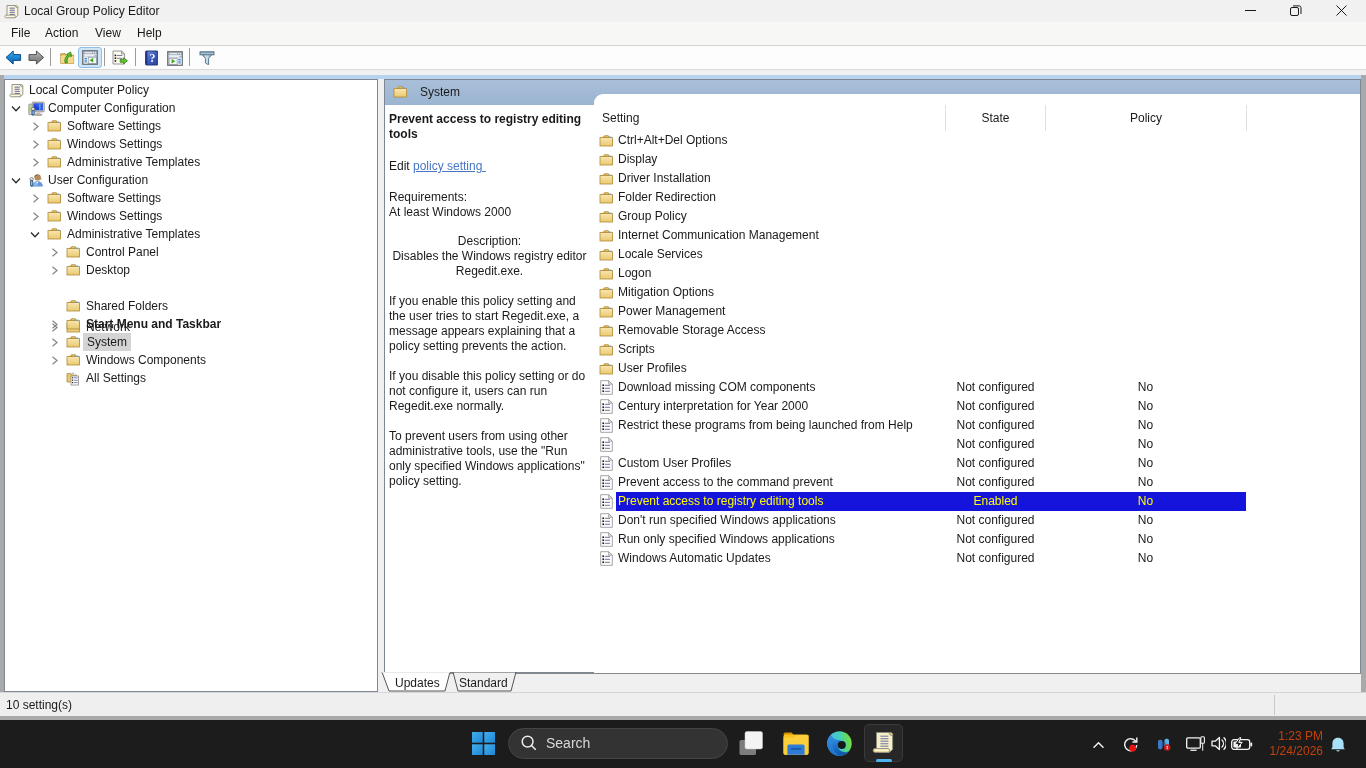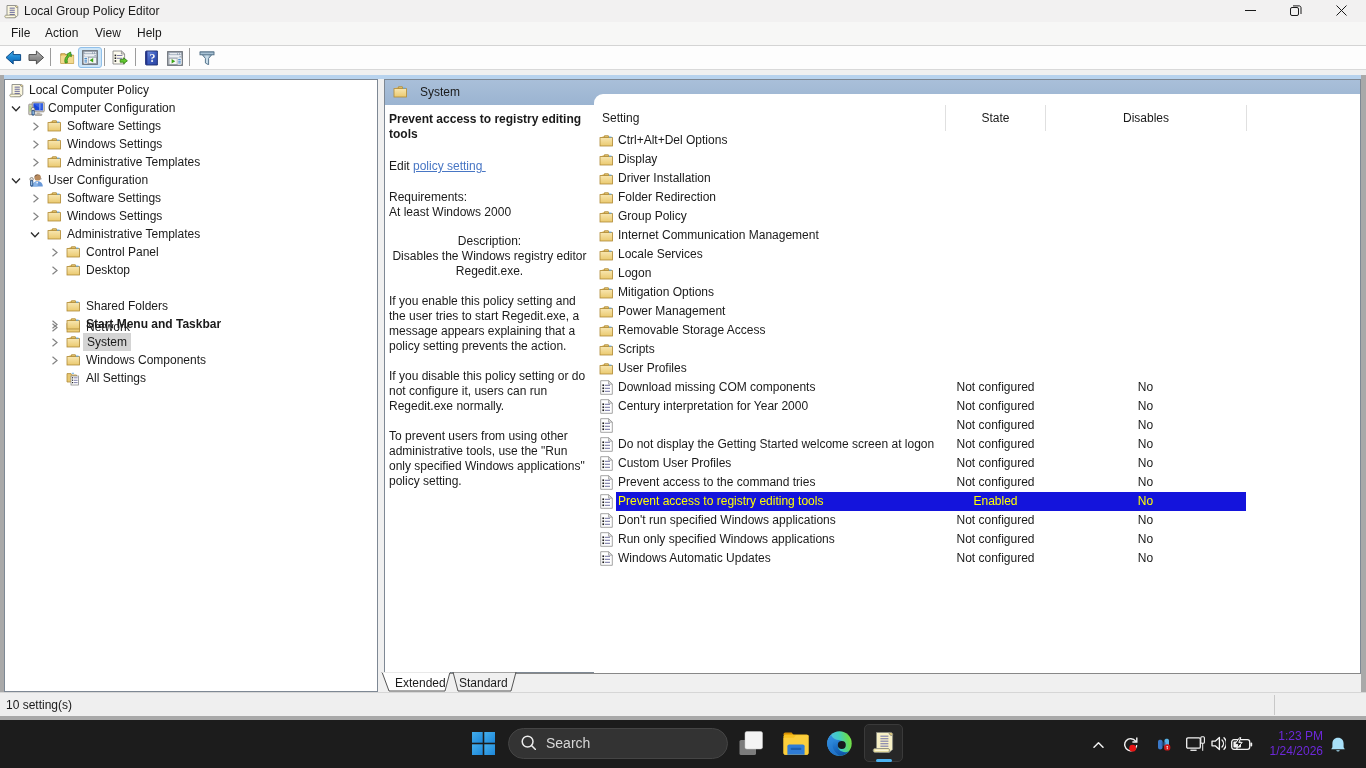--- a/index.html
+++ b/index.html
@@ -539,21 +539,21 @@
 <div class="a" style="left:420px;top:80px;height:25px;line-height:25px;">System</div>
 <div class="dp" style="left:389px;top:112px;"><b>Prevent access to registry editing tools</b></div>
 <div class="dp" style="left:389px;top:159px;">Edit <span style="color:#4876c4;text-decoration:underline;">policy setting&nbsp;</span></div>
 <div class="dp" style="left:389px;top:190px;">Requirements:<br>At least Windows 2000</div>
 <div class="dp" style="left:389px;top:234px;text-align:center;">Description:<br>Disables the Windows registry editor Regedit.exe.</div>
 <div class="dp" style="left:389px;top:294px;">If you enable this policy setting and the user tries to start Regedit.exe, a message appears explaining that a policy setting prevents the action.</div>
 <div class="dp" style="left:389px;top:369px;">If you disable this policy setting or do not configure it, users can run Regedit.exe normally.</div>
 <div class="dp" style="left:389px;top:429px;">To prevent users from using other administrative tools, use the "Run only specified Windows applications" policy setting.</div>
 <div class="a" style="left:602px;top:106px;width:340px;height:25px;line-height:25px;">Setting</div>
 <div class="a" style="left:945px;top:106px;width:101px;height:25px;line-height:25px;text-align:center;">State</div>
-<div class="a" style="left:1046px;top:106px;width:200px;height:25px;line-height:25px;text-align:center;">Disables</div>
+<div class="a" style="left:1046px;top:106px;width:200px;height:25px;line-height:25px;text-align:center;">Policy</div>
 <div class="a" style="left:945px;top:105px;width:1px;height:26px;background:#e0e0e0;"></div>
 <div class="a" style="left:1045px;top:105px;width:1px;height:26px;background:#e0e0e0;"></div>
 <div class="a" style="left:1246px;top:105px;width:1px;height:26px;background:#e0e0e0;"></div>
 <div class="lrow" style="left:599px;top:131px;width:760px;">
     <div class="a" style="left:0px;top:3px;">
       <svg width="14" height="13" viewBox="0 0 14 13" style="">
         <defs>
           <linearGradient id="fg" x1="0" y1="0" x2="0" y2="1">
             <stop offset="0" stop-color="#f8e6b0"></stop>
             <stop offset="1" stop-color="#eac96e"></stop>
@@ -811,37 +811,37 @@
         <path d="M0.7 0.7 L8.6 0.7 L12.3 4.2 L12.3 14.3 L0.7 14.3 Z" fill="#fff" stroke="#9a9a9a" stroke-width="0.9"></path>
         <path d="M8.6 0.7 L8.6 4.2 L12.3 4.2 Z" fill="#e8e8e8" stroke="#9a9a9a" stroke-width="0.8"></path>
         <rect x="2.4" y="4.4" width="1.7" height="1.7" fill="#1a1a1a"></rect>
         <rect x="5" y="4.8" width="5" height="1" fill="#7070a0"></rect>
         <rect x="2.4" y="7.4" width="1.7" height="1.7" fill="#1a1a1a"></rect>
         <rect x="5" y="7.8" width="5" height="1" fill="#7070a0"></rect>
         <rect x="2.4" y="10.4" width="1.7" height="1.7" fill="#1a1a1a"></rect>
         <rect x="5" y="10.8" width="5" height="1" fill="#7070a0"></rect>
       </svg>
     </div>
+    <div class="a" style="left:19px;top:0;">Restrict these programs from being launched from Help</div>
     <div class="st" style="">Not configured</div>
     <div class="cm" style="">No</div>
   </div>
 <div class="lrow" style="left:599px;top:435px;width:761px;">
     <div class="a" style="left:1px;top:2px;">
       <svg width="13" height="15" viewBox="0 0 13 15" style="">
         <path d="M0.7 0.7 L8.6 0.7 L12.3 4.2 L12.3 14.3 L0.7 14.3 Z" fill="#fff" stroke="#9a9a9a" stroke-width="0.9"></path>
         <path d="M8.6 0.7 L8.6 4.2 L12.3 4.2 Z" fill="#e8e8e8" stroke="#9a9a9a" stroke-width="0.8"></path>
         <rect x="2.4" y="4.4" width="1.7" height="1.7" fill="#1a1a1a"></rect>
         <rect x="5" y="4.8" width="5" height="1" fill="#7070a0"></rect>
         <rect x="2.4" y="7.4" width="1.7" height="1.7" fill="#1a1a1a"></rect>
         <rect x="5" y="7.8" width="5" height="1" fill="#7070a0"></rect>
         <rect x="2.4" y="10.4" width="1.7" height="1.7" fill="#1a1a1a"></rect>
         <rect x="5" y="10.8" width="5" height="1" fill="#7070a0"></rect>
       </svg>
     </div>
-    <div class="a" style="left:19px;top:0;">Do not display the Getting Started welcome screen at logon</div>
     <div class="st" style="">Not configured</div>
     <div class="cm" style="">No</div>
   </div>
 <div class="lrow" style="left:599px;top:454px;width:761px;">
     <div class="a" style="left:1px;top:2px;">
       <svg width="13" height="15" viewBox="0 0 13 15" style="">
         <path d="M0.7 0.7 L8.6 0.7 L12.3 4.2 L12.3 14.3 L0.7 14.3 Z" fill="#fff" stroke="#9a9a9a" stroke-width="0.9"></path>
         <path d="M8.6 0.7 L8.6 4.2 L12.3 4.2 Z" fill="#e8e8e8" stroke="#9a9a9a" stroke-width="0.8"></path>
         <rect x="2.4" y="4.4" width="1.7" height="1.7" fill="#1a1a1a"></rect>
         <rect x="5" y="4.8" width="5" height="1" fill="#7070a0"></rect>
@@ -861,21 +861,21 @@
         <path d="M0.7 0.7 L8.6 0.7 L12.3 4.2 L12.3 14.3 L0.7 14.3 Z" fill="#fff" stroke="#9a9a9a" stroke-width="0.9"></path>
         <path d="M8.6 0.7 L8.6 4.2 L12.3 4.2 Z" fill="#e8e8e8" stroke="#9a9a9a" stroke-width="0.8"></path>
         <rect x="2.4" y="4.4" width="1.7" height="1.7" fill="#1a1a1a"></rect>
         <rect x="5" y="4.8" width="5" height="1" fill="#7070a0"></rect>
         <rect x="2.4" y="7.4" width="1.7" height="1.7" fill="#1a1a1a"></rect>
         <rect x="5" y="7.8" width="5" height="1" fill="#7070a0"></rect>
         <rect x="2.4" y="10.4" width="1.7" height="1.7" fill="#1a1a1a"></rect>
         <rect x="5" y="10.8" width="5" height="1" fill="#7070a0"></rect>
       </svg>
     </div>
-    <div class="a" style="left:19px;top:0;">Prevent access to the command tries</div>
+    <div class="a" style="left:19px;top:0;">Prevent access to the command prevent</div>
     <div class="st" style="">Not configured</div>
     <div class="cm" style="">No</div>
   </div>
 <div class="lrow" style="left:599px;top:492px;width:761px;">
     <div class="a" style="left:17px;top:0px;width:630px;height:19px;background:#1414dc;"></div>
     <div class="a" style="left:1px;top:2px;">
       <svg width="13" height="15" viewBox="0 0 13 15" style="">
         <path d="M0.7 0.7 L8.6 0.7 L12.3 4.2 L12.3 14.3 L0.7 14.3 Z" fill="#fff" stroke="#9a9a9a" stroke-width="0.9"></path>
         <path d="M8.6 0.7 L8.6 4.2 L12.3 4.2 Z" fill="#e8e8e8" stroke="#9a9a9a" stroke-width="0.8"></path>
         <rect x="2.4" y="4.4" width="1.7" height="1.7" fill="#1a1a1a"></rect>
@@ -941,21 +941,21 @@
     <div class="st" style="">Not configured</div>
     <div class="cm" style="">No</div>
   </div>
 <div class="a" style="left:385px;top:673px;width:976px;height:19px;background:#f0f0f0;"></div>
 <div class="a" style="left:385px;top:672px;width:63px;height:1.6px;background:#ffffff;"></div>
 <div class="a" style="left:450px;top:672.5px;width:911px;height:1px;background:#888;"></div>
 <svg width="70" height="20" viewBox="0 0 70 20" style="position:absolute;left:381px;top:672px;">
     <path d="M1 0 L69 0 L64 19 L8 19 Z" fill="#ffffff" stroke="#555" stroke-width="1" stroke-linejoin="miter"></path>
     <path d="M1 0 L69 0" stroke="#fff" stroke-width="1.6"></path>
   </svg>
-<div class="a" style="left:395px;top:676px;font-size:12px;">Extended</div>
+<div class="a" style="left:395px;top:676px;font-size:12px;">Updates</div>
 <svg width="68" height="20" viewBox="0 0 68 20" style="position:absolute;left:449px;top:672px;">
     <path d="M4 0 L67 0 L62 19 L9 19 Z" fill="#f0f0f0" stroke="#555" stroke-width="1"></path>
   </svg>
 <div class="a" style="left:459px;top:676px;font-size:12px;">Standard</div>
 <div class="a" style="left:0;top:692px;width:1366px;height:24px;background:#efefef;border-top:1px solid #d6d6d6;"></div>
 <div class="a" style="left:1274px;top:695px;width:1px;height:20px;background:#c8c8c8;"></div>
 <div class="a" style="left:6px;top:698px;">10 setting(s)</div>
 <div class="a" style="left:0;top:720px;width:1366px;height:48px;background:#1c1c1c;"></div>
 <div class="a" style="left:472px;top:732px;">
     <svg width="23" height="23" viewBox="0 0 23 23" style="">
@@ -1071,18 +1071,18 @@
     </svg>
   </div>
 <div class="a" style="left:1231px;top:736px;">
     <svg width="22" height="15" viewBox="0 0 22 15" style="">
       <rect x="0.7" y="3.7" width="18" height="9.6" rx="2.2" fill="none" stroke="#f4f4f4" stroke-width="1.3"></rect>
       <rect x="19.4" y="6.6" width="1.8" height="3.8" rx="0.9" fill="#f4f4f4"></rect>
       <rect x="2.4" y="5.4" width="7.6" height="6.2" rx="1" fill="#f4f4f4"></rect>
       <path d="M8.6 1.6 L3.6 8.4 L6.8 8.4 L5.8 12.8 L11.2 6.4 L7.8 6.4 L9.8 1.6 Z" fill="#1c1c1c" stroke="#f4f4f4" stroke-width="1" stroke-linejoin="round"></path>
     </svg>
   </div>
-<div class="a" style="right:43px;top:729px;text-align:right;color:#6d28d9;line-height:15px;">1:23 PM<br>1/24/2026</div>
+<div class="a" style="right:43px;top:729px;text-align:right;color:#c2410c;line-height:15px;">1:23 PM<br>1/24/2026</div>
 <div class="a" style="left:1331px;top:737px;">
     <svg width="14" height="15" viewBox="0 0 14 15" style="">
       <path d="M7 0.8 C10.6 0.8 12.6 3.4 12.6 6.6 L12.6 10.2 L13.8 12.2 L0.2 12.2 L1.4 10.2 L1.4 6.6 C1.4 3.4 3.4 0.8 7 0.8 Z" fill="#a8e0f8"></path>
       <path d="M5.2 13.2 A1.9 1.9 0 0 0 8.8 13.2 Z" fill="#a8e0f8"></path>
     </svg>
   </div>
 </body></html>

